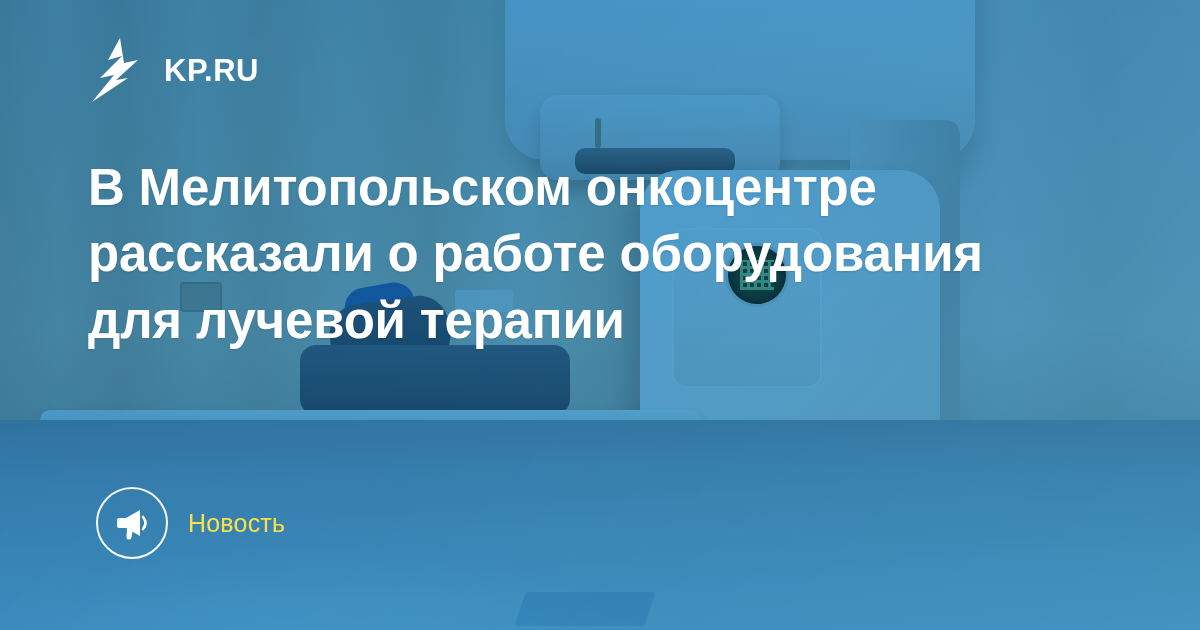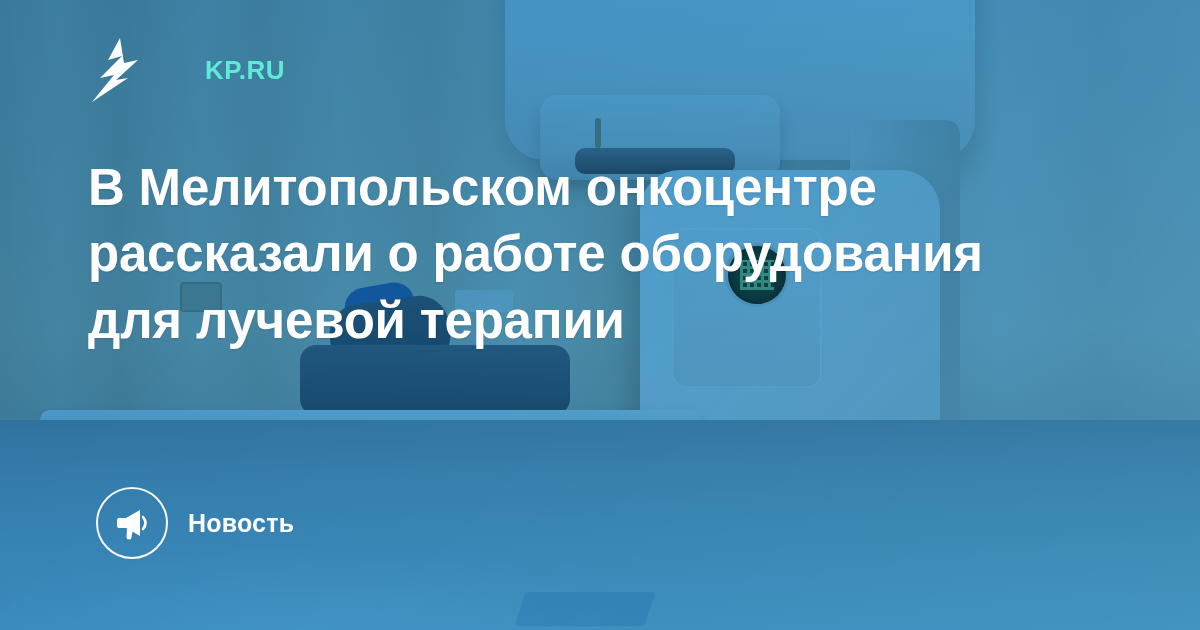--- a/index.html
+++ b/index.html
@@ -253,26 +253,25 @@
     display: flex;
     align-items: center;
     gap: 18px;
   }
   .logo-mark {
     width: 58px;
     height: 64px;
     display: block;
   }
   .logo-text {
-    color: #5eead4;
-    font-size: 26px;
+    color: #ffffff;
+    font-size: 31px;
     font-weight: 700;
     letter-spacing: 0.5px;
     line-height: 1;
-    margin-left: 41px;
   }
 
   .headline {
     position: absolute;
     left: 88px;
     top: 155px;
     width: 930px;
     color: #ffffff;
     font-size: 51px;
     font-weight: 700;
@@ -293,23 +292,23 @@
     width: 72px;
     height: 72px;
     border-radius: 50%;
     border: 2px solid rgba(255,255,255,0.95);
     display: flex;
     align-items: center;
     justify-content: center;
     box-sizing: border-box;
   }
   .badge-label {
-    color: #ffffff;
+    color: #fde047;
     font-size: 25px;
-    font-weight: 700;
+    font-weight: 400;
     letter-spacing: 0.2px;
   }
 </style>
 </head>
 <body>
 
 <div class="card">
 
   <div class="photo">
     <div class="wall-lower"></div>

